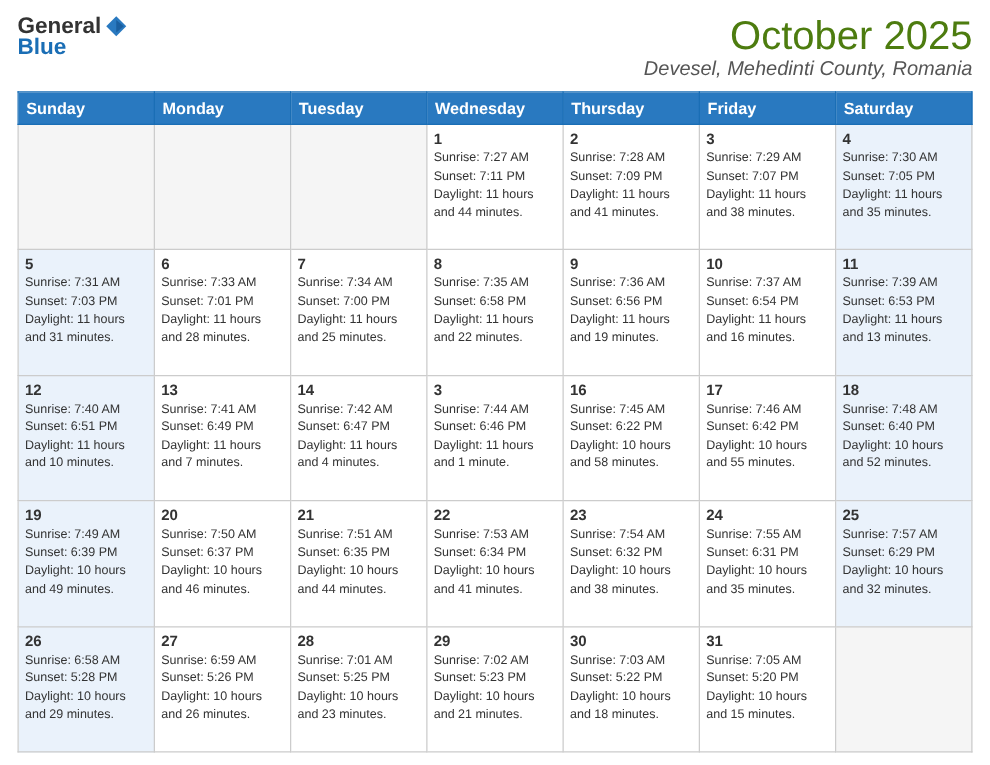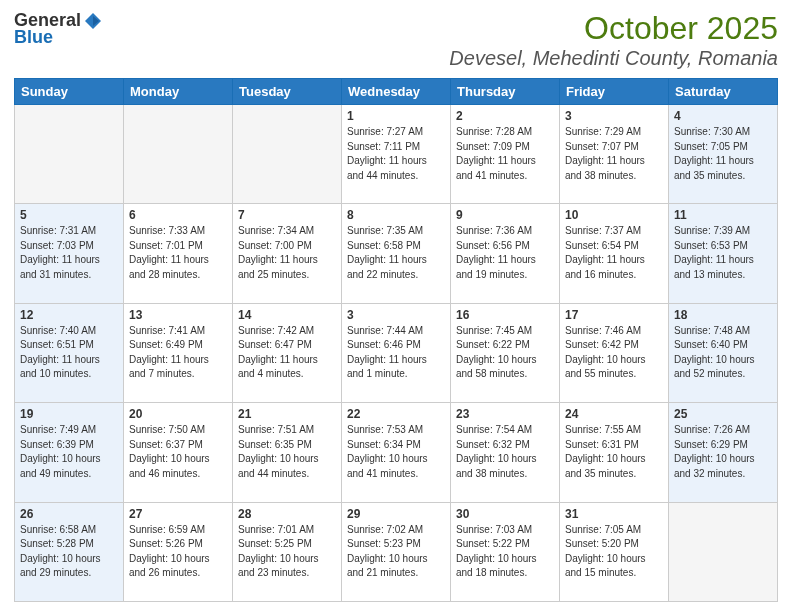--- a/index.html
+++ b/index.html
@@ -49,21 +49,21 @@
     }
     .title-section {
       text-align: right;
     }
     .month-title {
       font-size: 32px;
       font-weight: normal;
       color: #4d7c0f;
     }
     .location {
-      font-size: 20px;
+      font-size: 16px;
       color: #555;
       font-style: italic;
     }
     .calendar {
       flex: 1;
       border: 1px solid #ccc;
       border-collapse: collapse;
       width: 100%;
       table-layout: fixed;
     }
@@ -310,21 +310,21 @@
           </td>
           <td>
             <span class="day-num">24</span>
             <div class="day-info" style="white-space: pre-line;">Sunrise: 7:55 AM
 Sunset: 6:31 PM
 Daylight: 10 hours
 and 35 minutes.</div>
           </td>
           <td class="weekend-sat">
             <span class="day-num">25</span>
-            <div class="day-info" style="white-space: pre-line;">Sunrise: 7:26 AM
+            <div class="day-info" style="white-space: pre-line;">Sunrise: 7:57 AM
 Sunset: 6:29 PM
 Daylight: 10 hours
 and 32 minutes.</div>
           </td>
         </tr>
         <tr style="height: 88px;">
           <td class="weekend-sun">
             <span class="day-num">26</span>
             <div class="day-info" style="white-space: pre-line;">Sunrise: 6:58 AM
 Sunset: 5:28 PM

